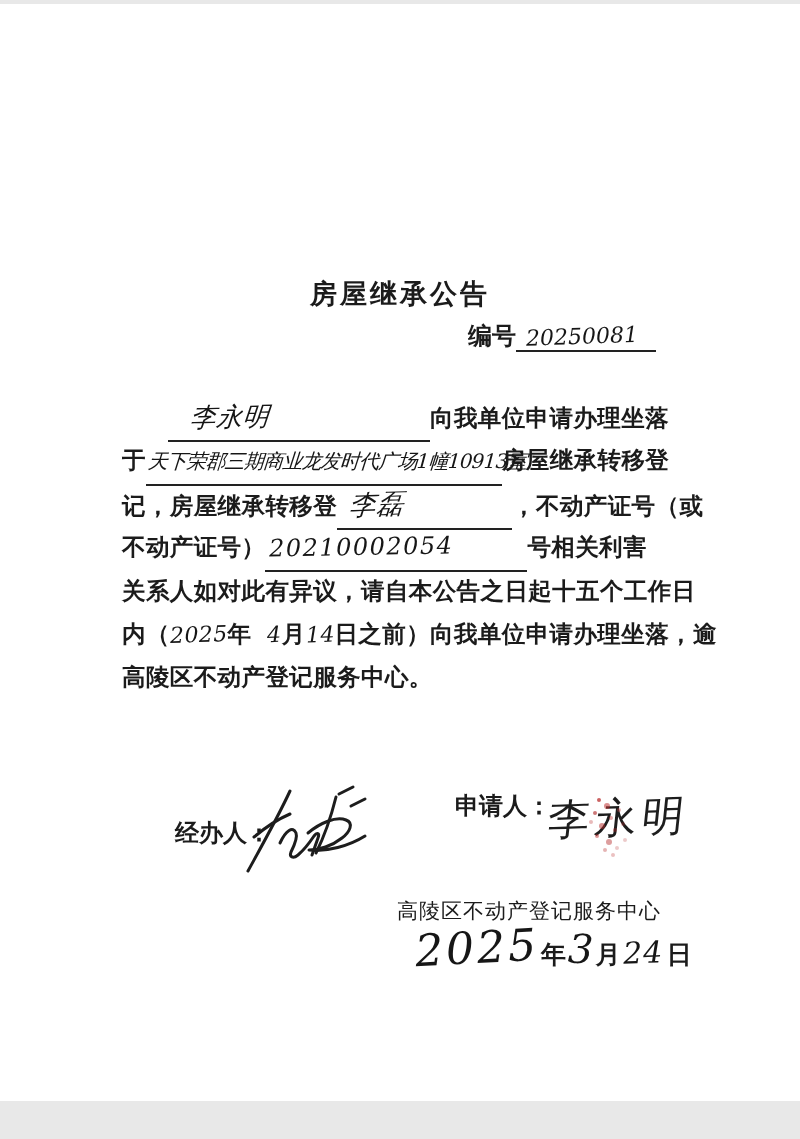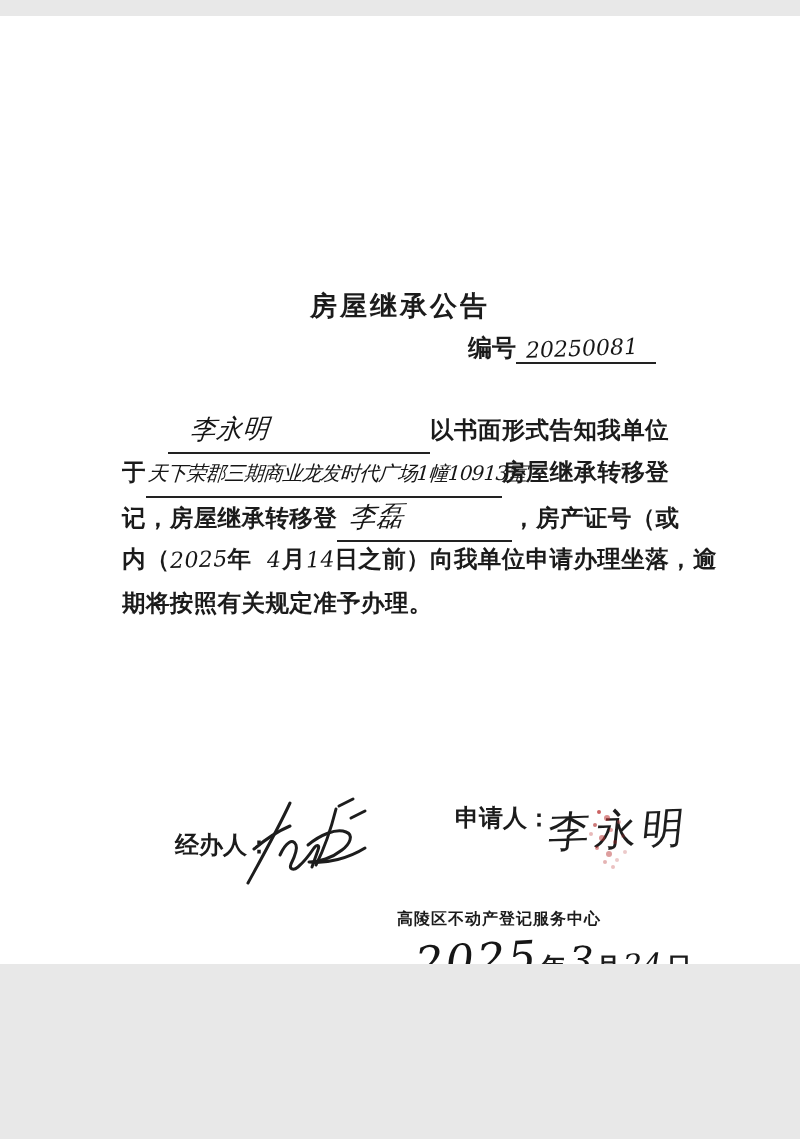--- a/index.html
+++ b/index.html
@@ -1,17 +1,17 @@
 <!DOCTYPE html>
 <html><head>
 <meta charset="utf-8">
 <style>
   html,body{margin:0;padding:0;background:#e8e8e8;}
   #page{
-    position:relative;width:800px;height:948px;margin:16px auto;
+    position:relative;width:800px;height:1097px;margin:4px auto;
     background:#ffffff;color:#1b1b1b;
     font-family:"Liberation Sans",sans-serif;overflow:hidden;
   }
   .doc-title{
     position:absolute;top:272px;left:0;width:100%;text-align:center;
     font-size:27px;font-weight:700;letter-spacing:3px;
   }
   .number-row{
     position:absolute;top:316px;left:468px;font-size:24px;font-weight:600;
     white-space:nowrap;
@@ -59,53 +59,59 @@
       10px 42px 0 1px rgba(180,40,40,.45),
       20px 10px 0 0 rgba(200,70,70,.4),
       24px 24px 0 0 rgba(180,40,40,.3),
       6px 50px 0 0 rgba(180,40,40,.35),
       14px 55px 0 0 rgba(190,50,50,.3),
       26px 40px 0 0 rgba(180,45,45,.25),
       -8px 22px 0 0 rgba(190,55,55,.35),
       18px 48px 0 0 rgba(185,45,45,.25);
     pointer-events:none;
   }
-  .org-line{position:absolute;top:893px;left:397px;font-size:16px;font-weight:700;letter-spacing:1px;white-space:nowrap;}
+  .org-line{position:absolute;top:893px;left:397px;font-size:21px;font-weight:400;letter-spacing:1px;white-space:nowrap;}
   .date-row{position:absolute;top:918px;left:415px;display:flex;align-items:baseline;font-weight:600;white-space:nowrap;}
   .date-label{font-size:25px;line-height:1;}
   .hw-dyear{display:inline-block;font-size:44px;letter-spacing:3px;transform:rotate(-3deg);margin-right:2px;}
   .hw-dmonth{display:inline-block;font-size:40px;transform:rotate(2deg);margin:0 2px;}
   .hw-dday{display:inline-block;font-size:30px;letter-spacing:1px;transform:rotate(-2deg);margin:0 3px;}
 </style>
 </head>
 <body>
 
 <div id="page">
 
   <div class="doc-title">房屋继承公告</div>
 
   <div class="number-row">
     <span>编号</span><span class="blank num-blank"><span class="hw hw-number">20250081</span></span>
   </div>
 
   <div class="body-block">
     <div class="line">
-      <span class="indent"></span><span class="blank b-name"><span class="hw hw-name">李永明</span></span><span>以书面形式告知我单位</span>
+      <span class="indent"></span><span class="blank b-name"><span class="hw hw-name">李永明</span></span><span>向我单位申请办理坐落</span>
     </div>
     <div class="line">
       <span>于</span><span class="blank b-addr"><span class="hw hw-addr">天下荣郡三期商业龙发时代广场1幢10913室</span></span><span>房屋继承转移登</span>
     </div>
     <div class="line">
-      <span>记，房屋继承转移登</span><span class="blank b-owner"><span class="hw hw-owner">李磊</span></span><span>，房产证号（或</span>
+      <span>记，房屋继承转移登</span><span class="blank b-owner"><span class="hw hw-owner">李磊</span></span><span>，不动产证号（或</span>
+    </div>
+    <div class="line">
+      <span>不动产证号）</span><span class="blank b-cert"><span class="hw hw-cert">20210002054</span></span><span>号相关利害</span>
+    </div>
+    <div class="line">
+      <span>关系人如对此有异议，请自本公告之日起十五个工作日</span>
     </div>
     <div class="line">
       <span>内（</span><span class="hw hw-inline">2025</span><span>年</span><span class="gap"></span><span class="hw hw-inline">4</span><span>月</span><span class="hw hw-inline">14</span><span>日</span><span>之前）向我单位申请办理坐落，逾</span>
     </div>
     <div class="line">
-      <span>期将按照有关规定准予办理。</span>
+      <span>高陵区不动产登记服务中心。</span>
     </div>
   </div>
 
   <div class="sig-label handler-label">经办人：</div>
 
   <svg class="handler-sig" viewBox="0 0 140 96" fill="none" stroke="#1d1d1d" stroke-width="3" stroke-linecap="round" stroke-linejoin="round">
     <path d="M52,8 C40,34 22,66 10,88"></path>
     <path d="M16,54 C28,44 40,36 52,31"></path>
     <path d="M42,60 c6,-13 13,-17 16,-10 c2,5 -2,13 -5,19 c-2,5 2,7 7,3 c7,-6 12,-13 16,-19 c3,-4 6,-3 4,2 l-6,17"></path>
     <path d="M98,14 c-5,20 -12,40 -20,56"></path>

